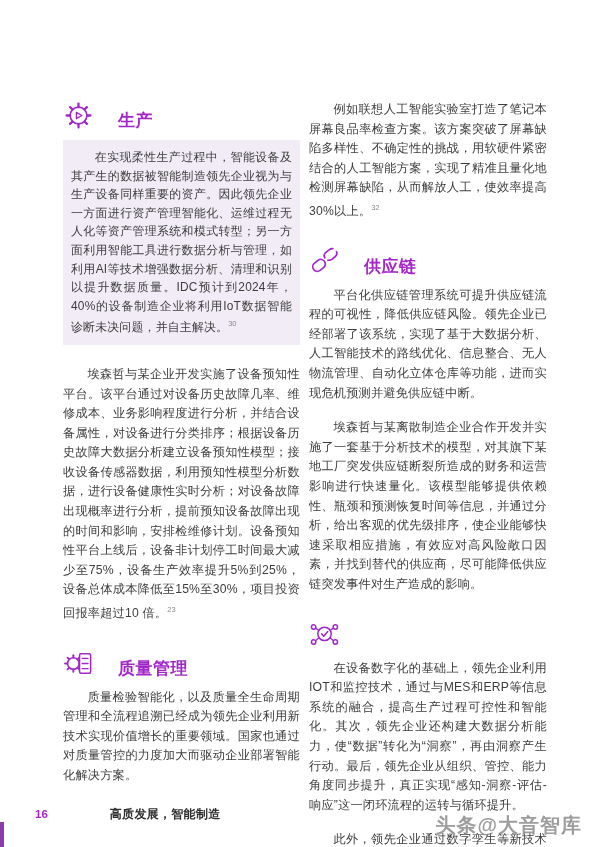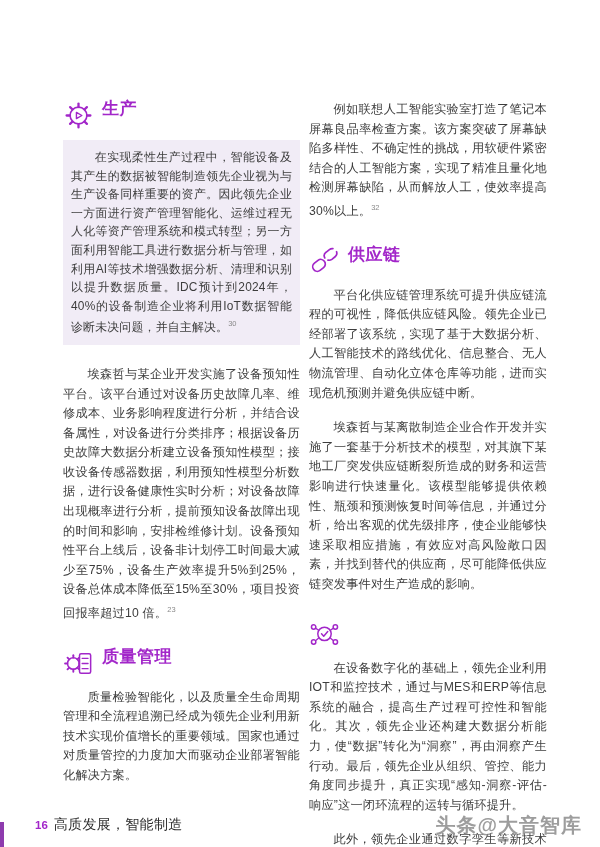--- a/index.html
+++ b/index.html
@@ -2,37 +2,37 @@
 <html lang="zh"><head>
 <meta charset="utf-8">
 <style>
   html,body{margin:0;padding:0;}
   body{background:#fff;font-family:"Liberation Sans","DejaVu Sans",sans-serif;}
   .page{position:relative;width:600px;height:847px;background:#ffffff;overflow:hidden;margin:0 auto;}
   .columns{display:flex;gap:9px;padding:100px 55px 0 63px;box-sizing:border-box;}
   .col{width:237px;flex:0 0 237px;}
   .col-right{width:238px;flex:0 0 238px;}
 
-  .section-header{display:flex;align-items:flex-start;gap:8px;margin:0 0 9px 0;}
+  .section-header{display:flex;align-items:flex-end;gap:24px;margin:0 0 9px 0;}
   .section-header .icon{width:31px;height:31px;flex:0 0 31px;display:block;}
   .section-title{color:#A226C9;font-size:17px;font-weight:bold;letter-spacing:0.5px;line-height:1.1;}
 
   p.para{margin:0 0 15px 0;font-size:12.2px;line-height:19.6px;color:#3d3d3d;
          text-align:justify;text-indent:2em;letter-spacing:0.2px;}
   p.para.last{margin-bottom:0;}
   p.para.gap-before-section{margin-bottom:24px;}
 
   .highlight-box{background:#F1ECF6;padding:8px 8px;margin:3px 0 20px 0;}
   .highlight-box p.para{margin:0;font-size:11.9px;line-height:18.6px;}
 
   sup.footnote{font-size:7.5px;color:#8a8a8a;letter-spacing:0;margin-top:16px;}
 
-  .footer{position:absolute;left:35px;bottom:13px;display:flex;align-items:baseline;gap:6px;}
+  .footer{position:absolute;left:35px;bottom:24px;display:flex;align-items:baseline;gap:18px;}
   .footer .page-num{color:#A226C9;font-size:11.5px;font-weight:bold;}
-  .footer .footer-title{color:#2e2e2e;font-size:14px;font-weight:normal;letter-spacing:0.3px;}
+  .footer .footer-title{color:#2e2e2e;font-size:12px;font-weight:bold;letter-spacing:0.3px;margin-left:44px;}
 
   .watermark{position:absolute;right:18px;bottom:8px;color:rgba(130,130,130,0.78);
              font-size:20px;font-weight:600;letter-spacing:1px;margin-left:12px;}
 
   .corner-mark{position:absolute;left:0;bottom:0;width:4px;height:25px;background:#8E3BAe;}
 
   svg.icon *{vector-effect:non-scaling-stroke;}
 </style>
 </head>
 <body>

